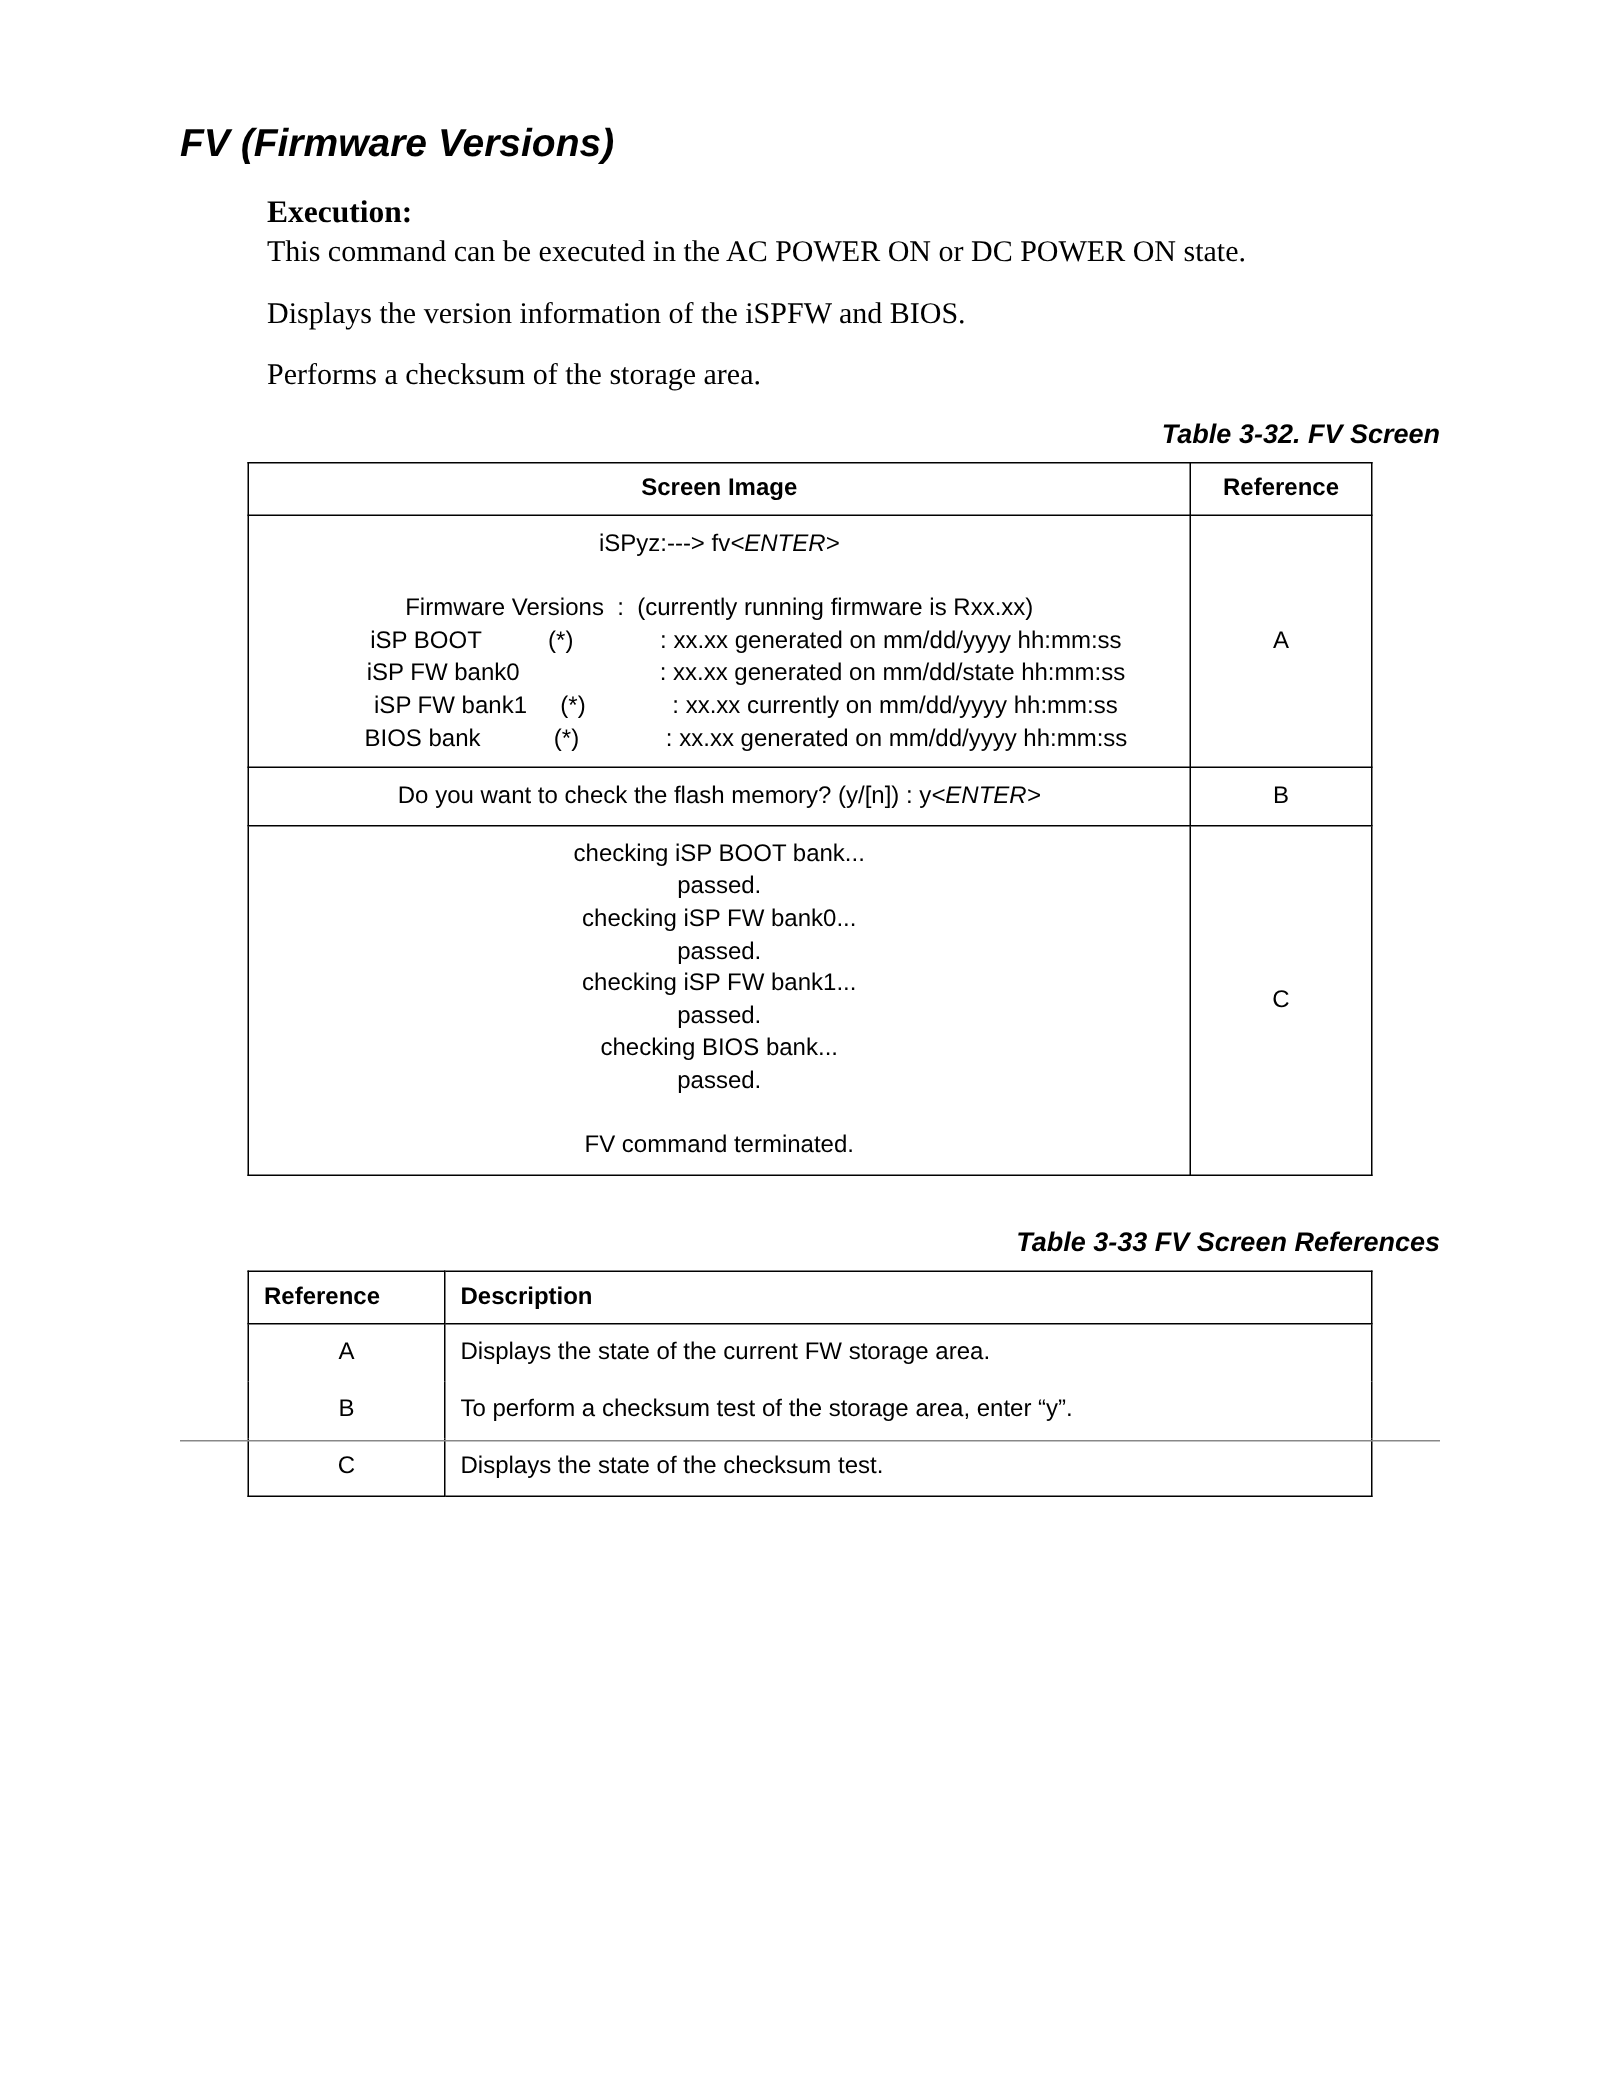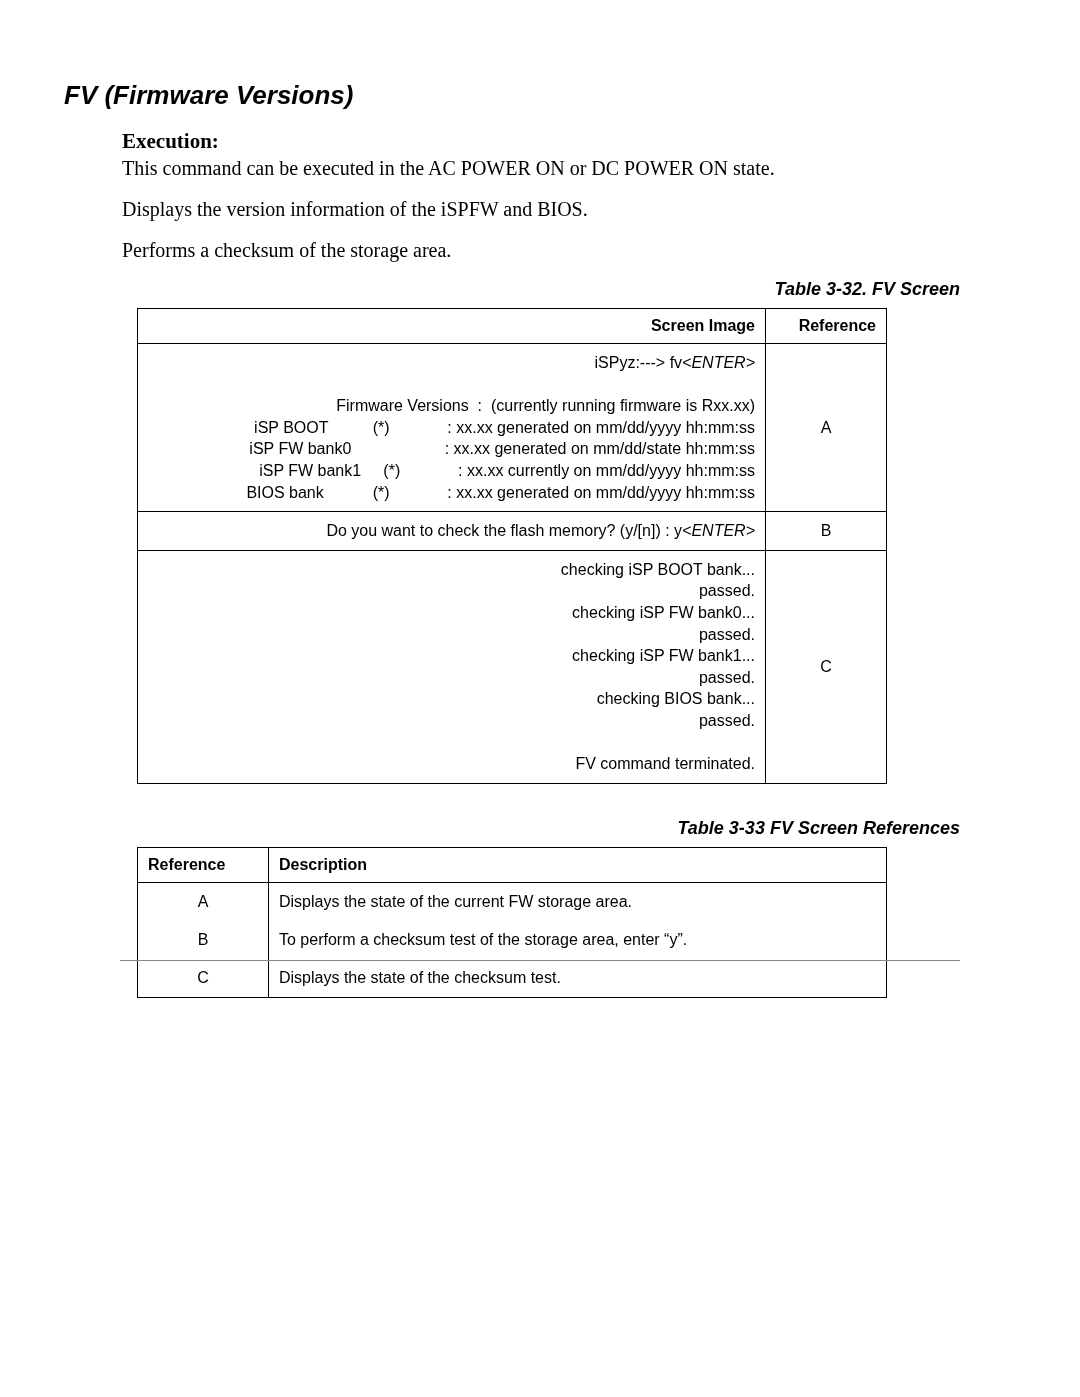--- a/index.html
+++ b/index.html
@@ -6,21 +6,21 @@
     margin: 0;
     padding: 0;
     background: #fff;
     font-family: "Times New Roman", Times, serif;
     color: #000;
   }
   .page {
     width: 1080px;
     height: 1019px;
     box-sizing: border-box;
-    padding: 80px 120px 40px 64px;
+    padding: 80px 120px 40px 120px;
     position: relative;
   }
   h2.section-title {
     font-family: Arial, Helvetica, sans-serif;
     font-weight: bold;
     font-style: italic;
     font-size: 26px;
     margin: 0 0 18px 0;
   }
   .indent-block {
@@ -76,21 +76,21 @@
     border-collapse: collapse;
     width: 750px;
     margin: 0 auto;
     font-family: Arial, Helvetica, sans-serif;
     font-size: 16px;
   }
   table.screen-table th, table.screen-table td {
     border: 1px solid #000;
     padding: 8px 10px;
     vertical-align: top;
-    text-align: right;
+    text-align: center;
   }
   table.screen-table th {
     font-weight: bold;
   }
   table.screen-table td.ref {
     text-align: center;
     vertical-align: middle;
     width: 100px;
   }
   .mono {

